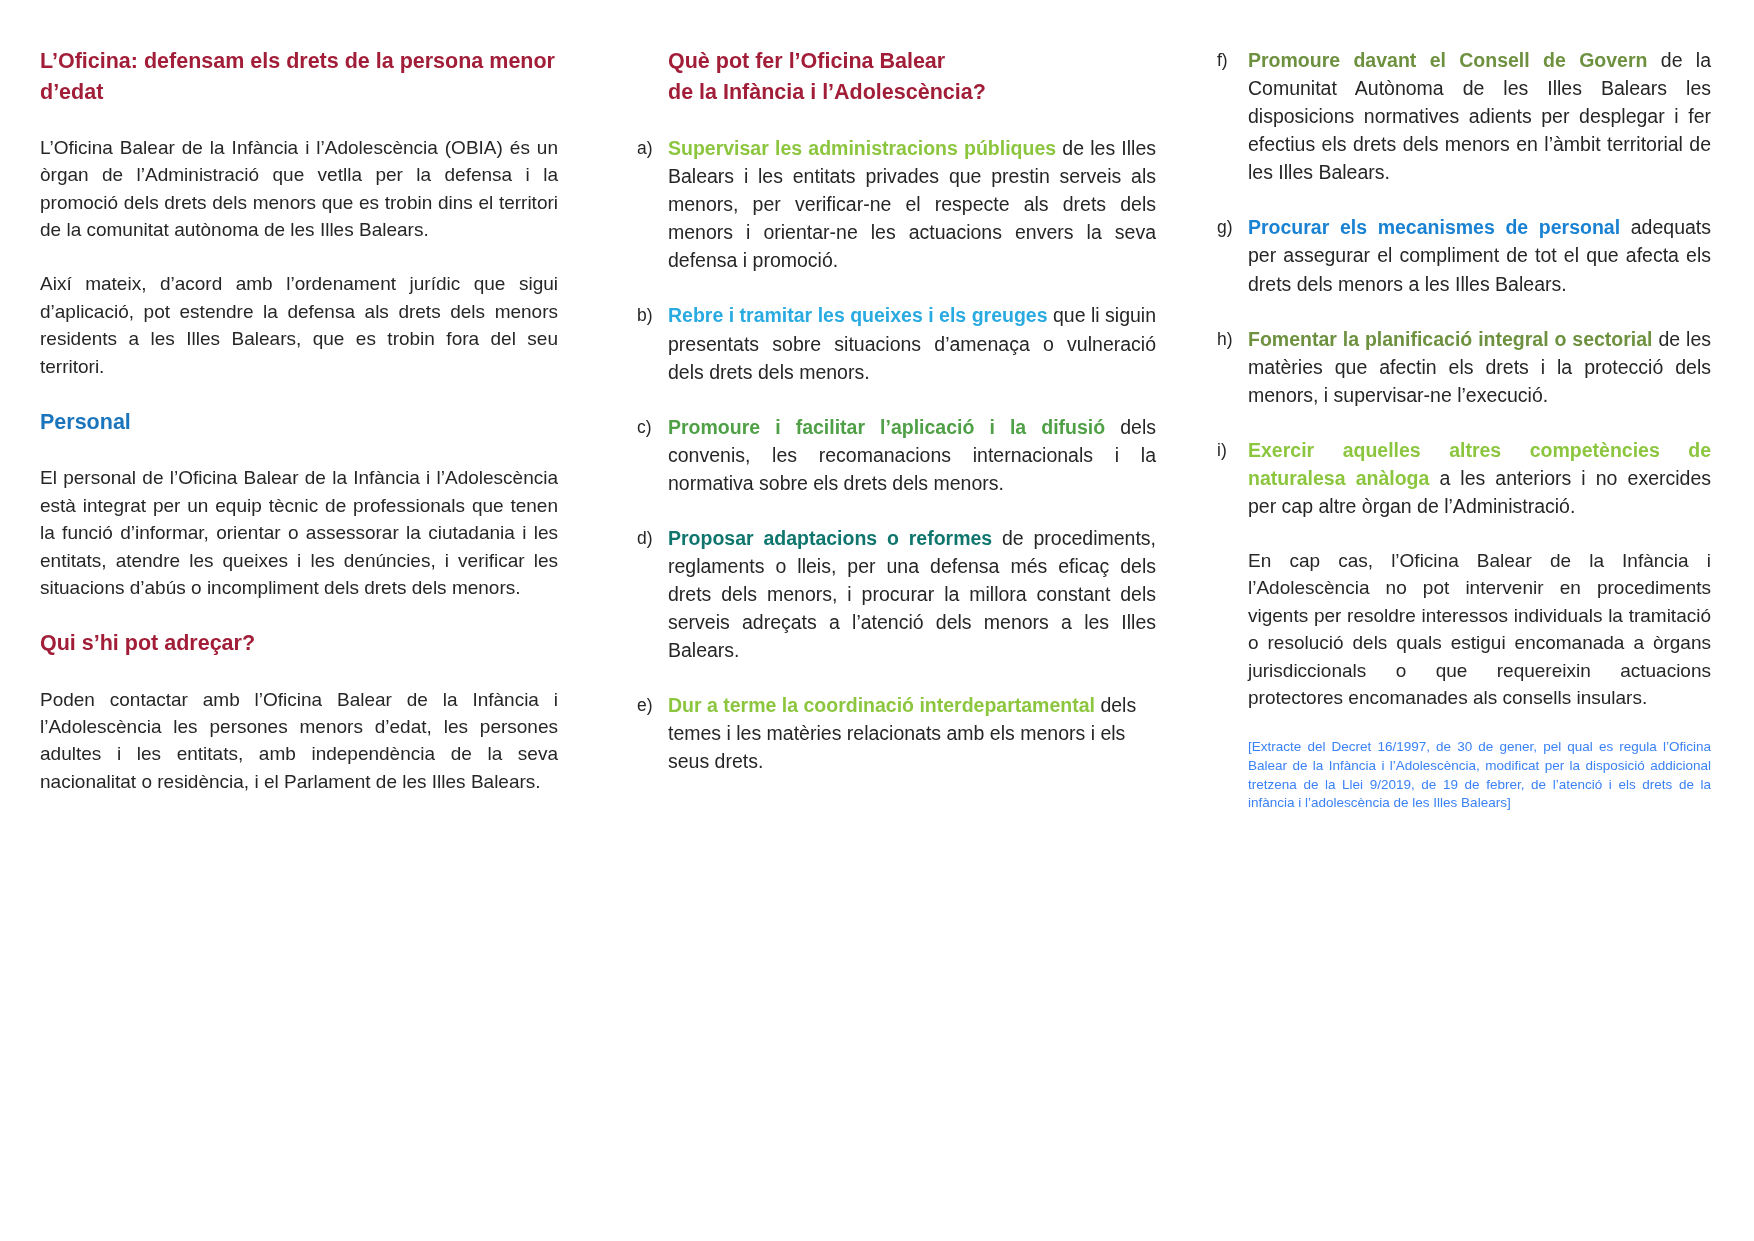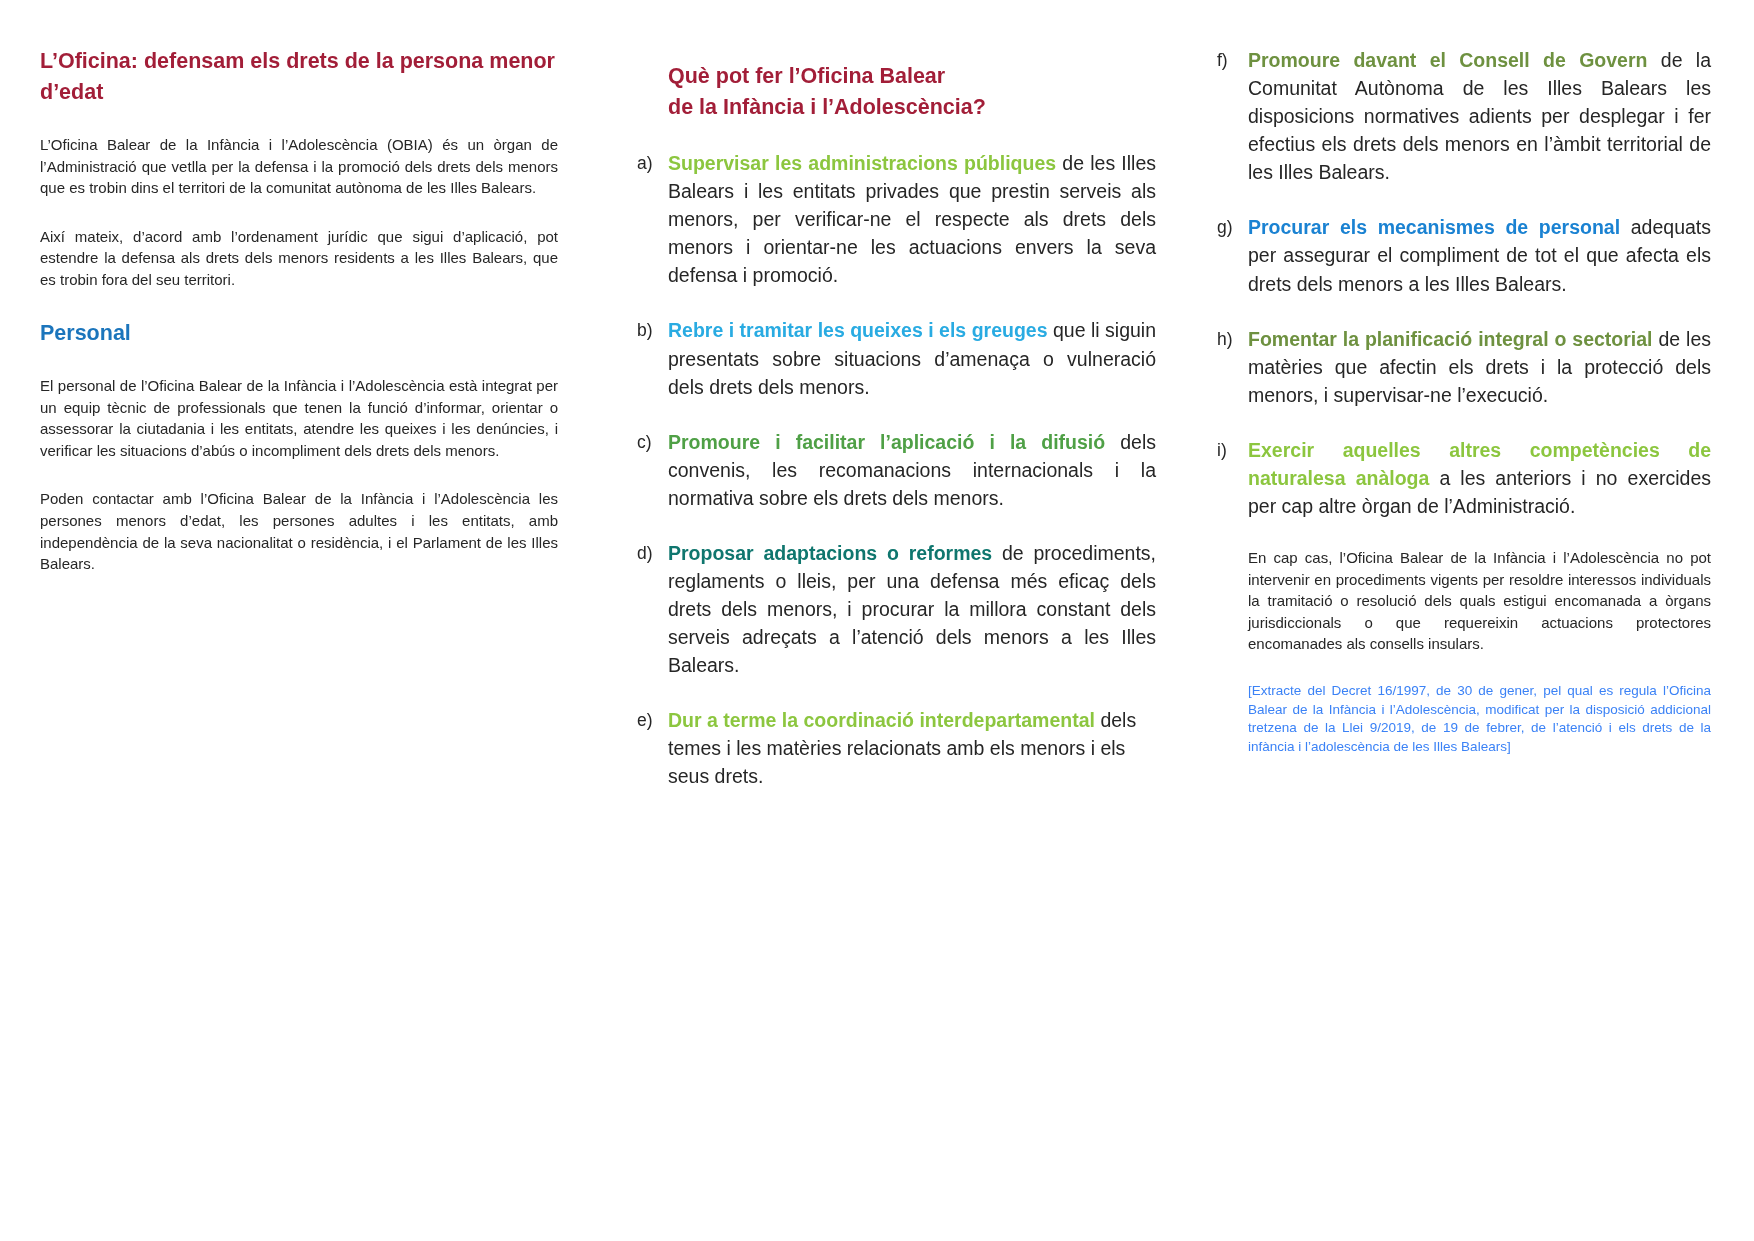--- a/index.html
+++ b/index.html
@@ -16,25 +16,25 @@
   .col1{left:40px;width:518px;}
   .col2{left:637px;width:519px;}
   .col3{left:1217px;width:494px;}
 
   .hd{
     font-size:21.5px;line-height:1.42;font-weight:bold;
     margin:0 0 27px 0;
     white-space:pre-line;
   }
   .para{
-    font-size:15px;line-height:1.44;
+    font-size:19px;line-height:1.44;
     text-align:justify;
     margin:0 0 27px 0;
   }
-  .indent{margin-left:31px;margin-top:15px;}
+  .indent{margin-left:31px;}
 
   .item{
     display:flex;
     margin:0 0 27px 0;
   }
   .letter{
     flex:0 0 31px;
     font-size:17.5px;line-height:1.6;
     color:#262626;
   }
@@ -56,20 +56,21 @@
 <body>
 
 <div class="page">
 
   <section class="col col1">
     <h2 class="hd" style="color: rgb(162, 30, 56);">L’Oficina: defensam els drets de la persona menor d’edat</h2>
     <p class="para">L’Oficina Balear de la Infància i l’Adolescència (OBIA) és un òrgan de l’Administració que vetlla per la defensa i la promoció dels drets dels menors que es trobin dins el territori de la comunitat autònoma de les Illes Balears.</p>
     <p class="para">Així mateix, d’acord amb l’ordenament jurídic que sigui d’aplicació, pot estendre la defensa als drets dels menors residents a les Illes Balears, que es trobin fora del seu territori.</p>
     <h2 class="hd" style="color: rgb(27, 117, 188);">Personal</h2>
     <p class="para">El personal de l’Oficina Balear de la Infància i l’Adolescència està integrat per un equip tècnic de professionals que tenen la funció d’informar, orientar o assessorar la ciutadania i les entitats, atendre les queixes i les denúncies, i verificar les situacions d’abús o incompliment dels drets dels menors.</p>
+    <h2 class="hd" style="color: rgb(162, 30, 56);">Qui s’hi pot adreçar?</h2>
     <p class="para">Poden contactar amb l’Oficina Balear de la Infància i l’Adolescència les persones menors d’edat, les persones adultes i les entitats, amb independència de la seva nacionalitat o residència, i el Parlament de les Illes Balears.</p>
   </section>
 
   <section class="col col2">
     <h2 class="hd indent" style="color: rgb(162, 30, 56);">Què pot fer l’Oficina Balear
 de la Infància i l’Adolescència?</h2>
 
     <div class="item">
       <span class="letter">a)</span>
       <div class="itext"><span class="lead" style="color: rgb(140, 198, 63);">Supervisar les administracions públiques</span> <span>de les Illes Balears i les entitats privades que prestin serveis als menors, per verificar-ne el respecte als drets dels menors i orientar-ne les actuacions envers la seva defensa i  promoció.</span></div>

